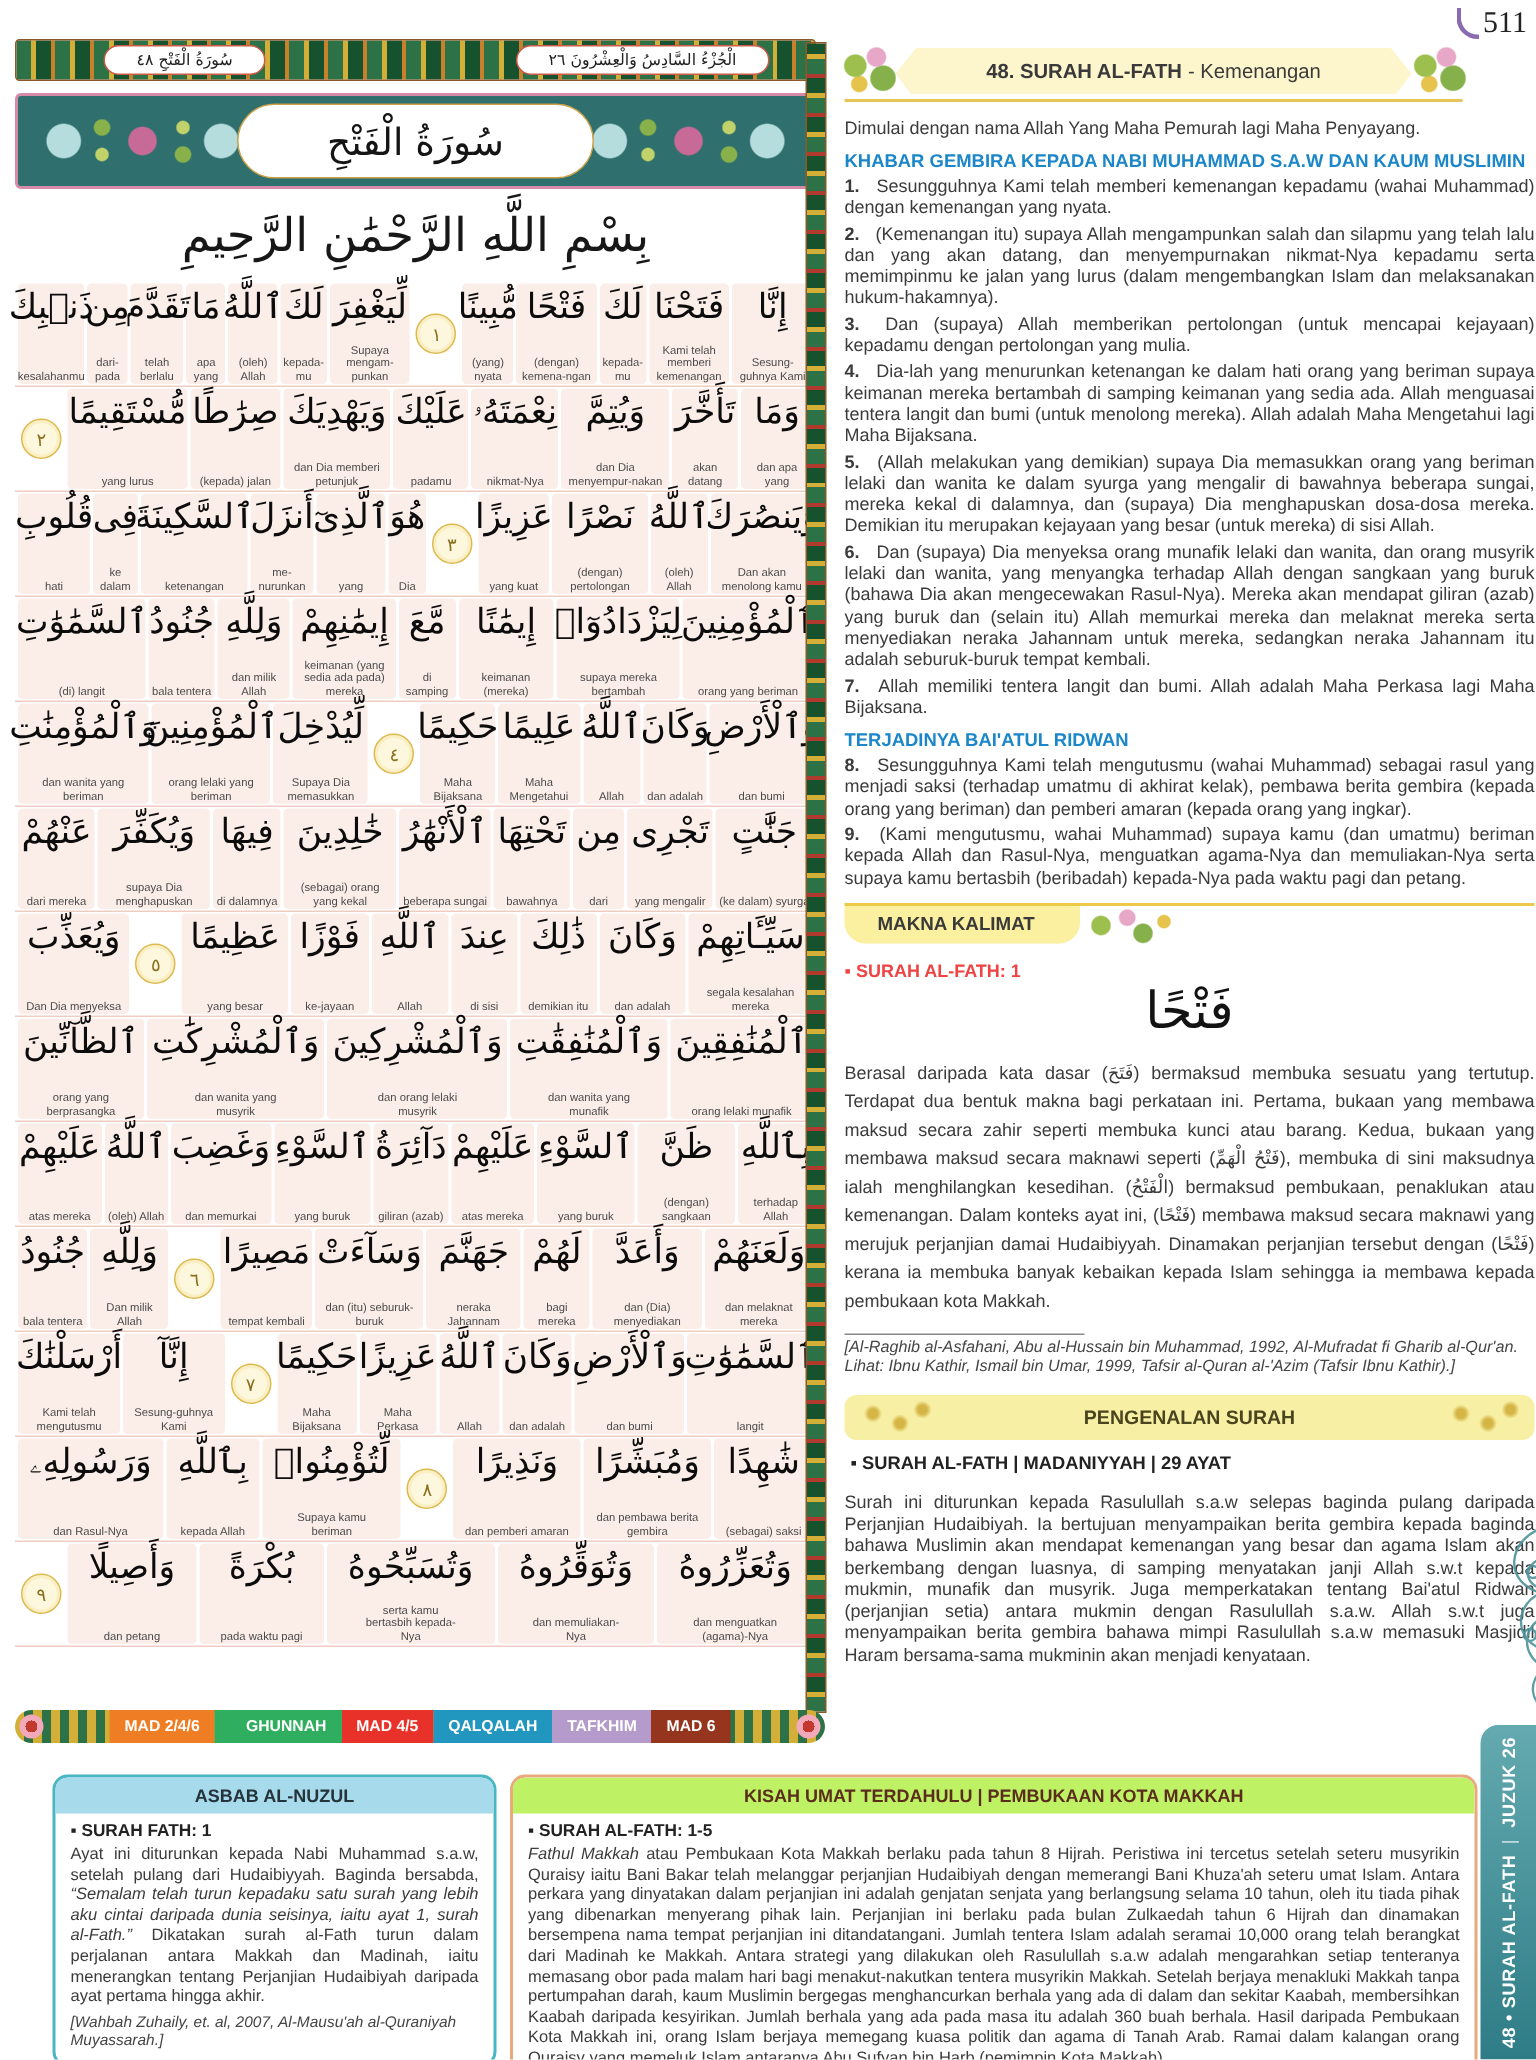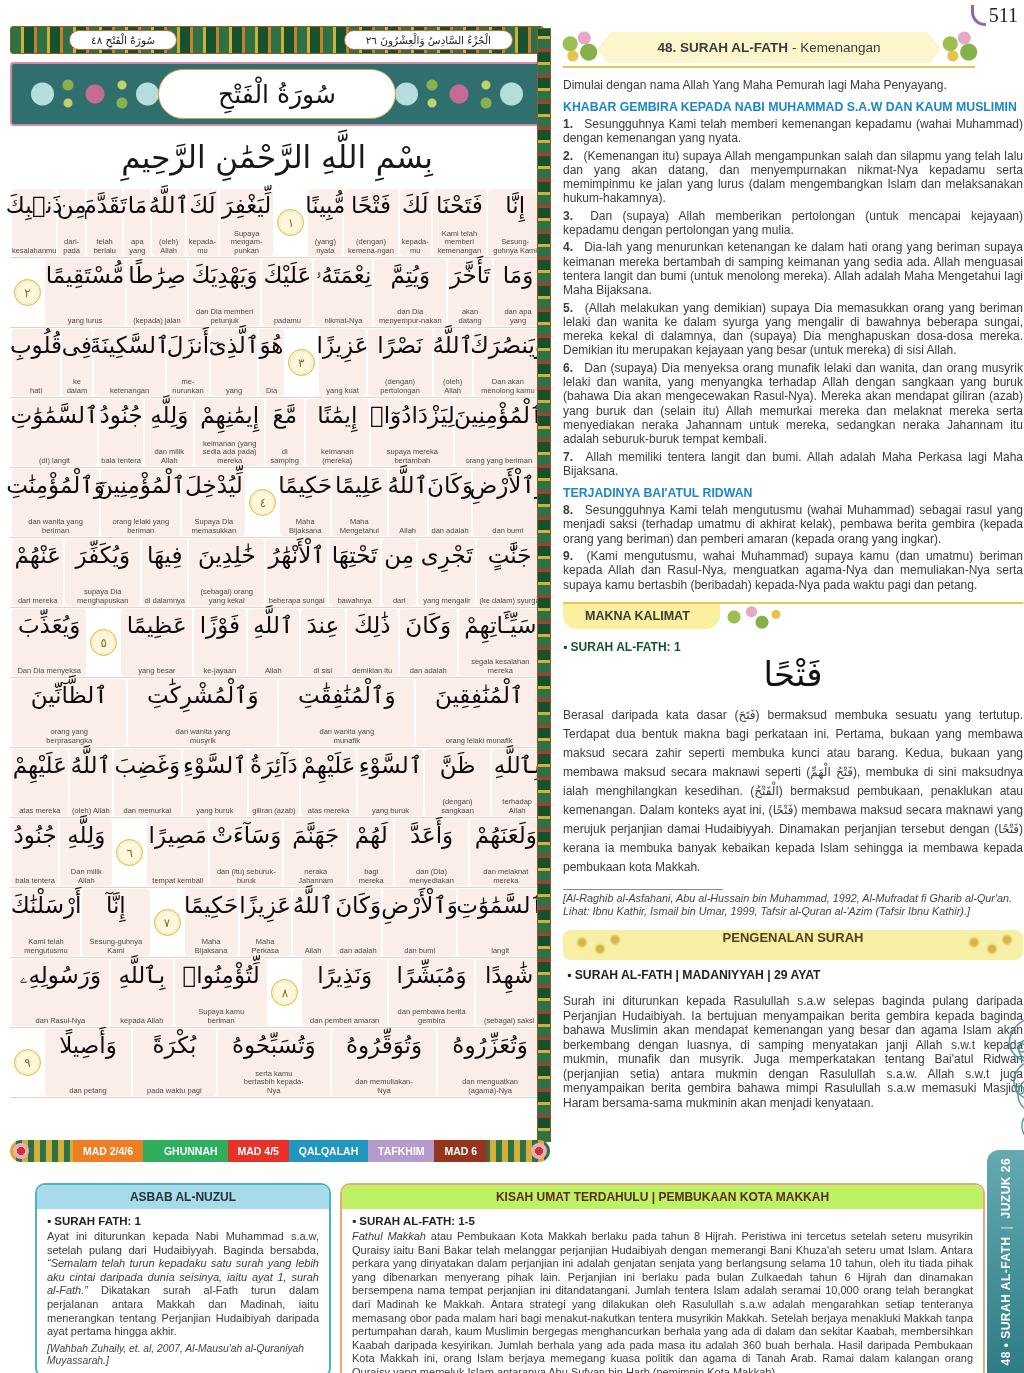--- a/index.html
+++ b/index.html
@@ -96,27 +96,27 @@
   .mktab{position:relative;border-top:2px solid #ecc94b;margin:10px 0 6px;height:28px}
   .mktab .tab{
     display:inline-block;background:#faf0a0;border-radius:0 0 14px 14px;padding:5px 30px 6px 22px;
     font-weight:bold;font-size:12.5px;color:#3a3a3a;
   }
   .orn2{display:inline-block;vertical-align:top;width:70px;height:26px;background:
       radial-gradient(circle at 20% 50%, #9cbf4e 0 6px, transparent 7px),
       radial-gradient(circle at 45% 30%, #e7a7c6 0 5px, transparent 6px),
       radial-gradient(circle at 60% 70%, #86b14a 0 6px, transparent 7px),
       radial-gradient(circle at 80% 40%, #e6c34c 0 4px, transparent 5px);}
-  .mksub{font-weight:bold;font-size:12px;color:#14532d;margin:8px 0 0}
+  .mksub{font-weight:bold;font-size:12px;color:#ef4444;margin:8px 0 0}
   .mkword{text-align:center;font-family:"DejaVu Sans",sans-serif;font-size:34px;color:#121212;margin:0 0 8px}
   .mkbody{font-size:12px;line-height:19px;text-align:justify;color:#3b3b3b}
   .ruleshort{width:160px;border-top:1px solid #888;margin:3px 0 2px}
   .cite{font-size:10.8px;font-style:italic;color:#454545;line-height:13px;margin:0}
   .pgbanner{
-    position:relative;height:30px;background:#f7efa3;border-radius:8px;display:flex;align-items:flex-start;justify-content:center;
+    position:relative;height:30px;background:#f7efa3;border-radius:8px;display:flex;align-items:center;justify-content:center;
     font-weight:bold;font-size:13px;color:#4a451f;margin:12px 0 8px;
   }
   .pgorn{position:absolute;top:2px;width:60px;height:26px;opacity:.75;background:
       radial-gradient(circle at 25% 40%, #c9a227 0 3px, transparent 6px),
       radial-gradient(circle at 55% 65%, #c9a227 0 3px, transparent 6px),
       radial-gradient(circle at 80% 30%, #c9a227 0 3px, transparent 6px);}
   .pgorn.l{left:4px}.pgorn.r{right:4px}
   .pgsub{font-weight:bold;font-size:12.2px;color:#222;margin:4px 4px 4px}
   .pgbody{font-size:12px;line-height:14.6px;text-align:justify;color:#3b3b3b}
   
@@ -438,20 +438,24 @@
         </div>
       </div>
       <div class="mline">
         <div class="w">
           <div class="ar">ٱلْمُنَٰفِقِينَ</div>
           <div class="my">orang lelaki munafik</div>
         </div>
         <div class="w">
           <div class="ar">وَٱلْمُنَٰفِقَٰتِ</div>
           <div class="my">dan wanita yang munafik</div>
+        </div>
+        <div class="w">
+          <div class="ar">وَٱلْمُشْرِكِينَ</div>
+          <div class="my">dan orang lelaki musyrik</div>
         </div>
         <div class="w">
           <div class="ar">وَٱلْمُشْرِكَٰتِ</div>
           <div class="my">dan wanita yang musyrik</div>
         </div>
         <div class="w">
           <div class="ar">ٱلظَّآنِّينَ</div>
           <div class="my">orang yang berprasangka</div>
         </div>
       </div>

